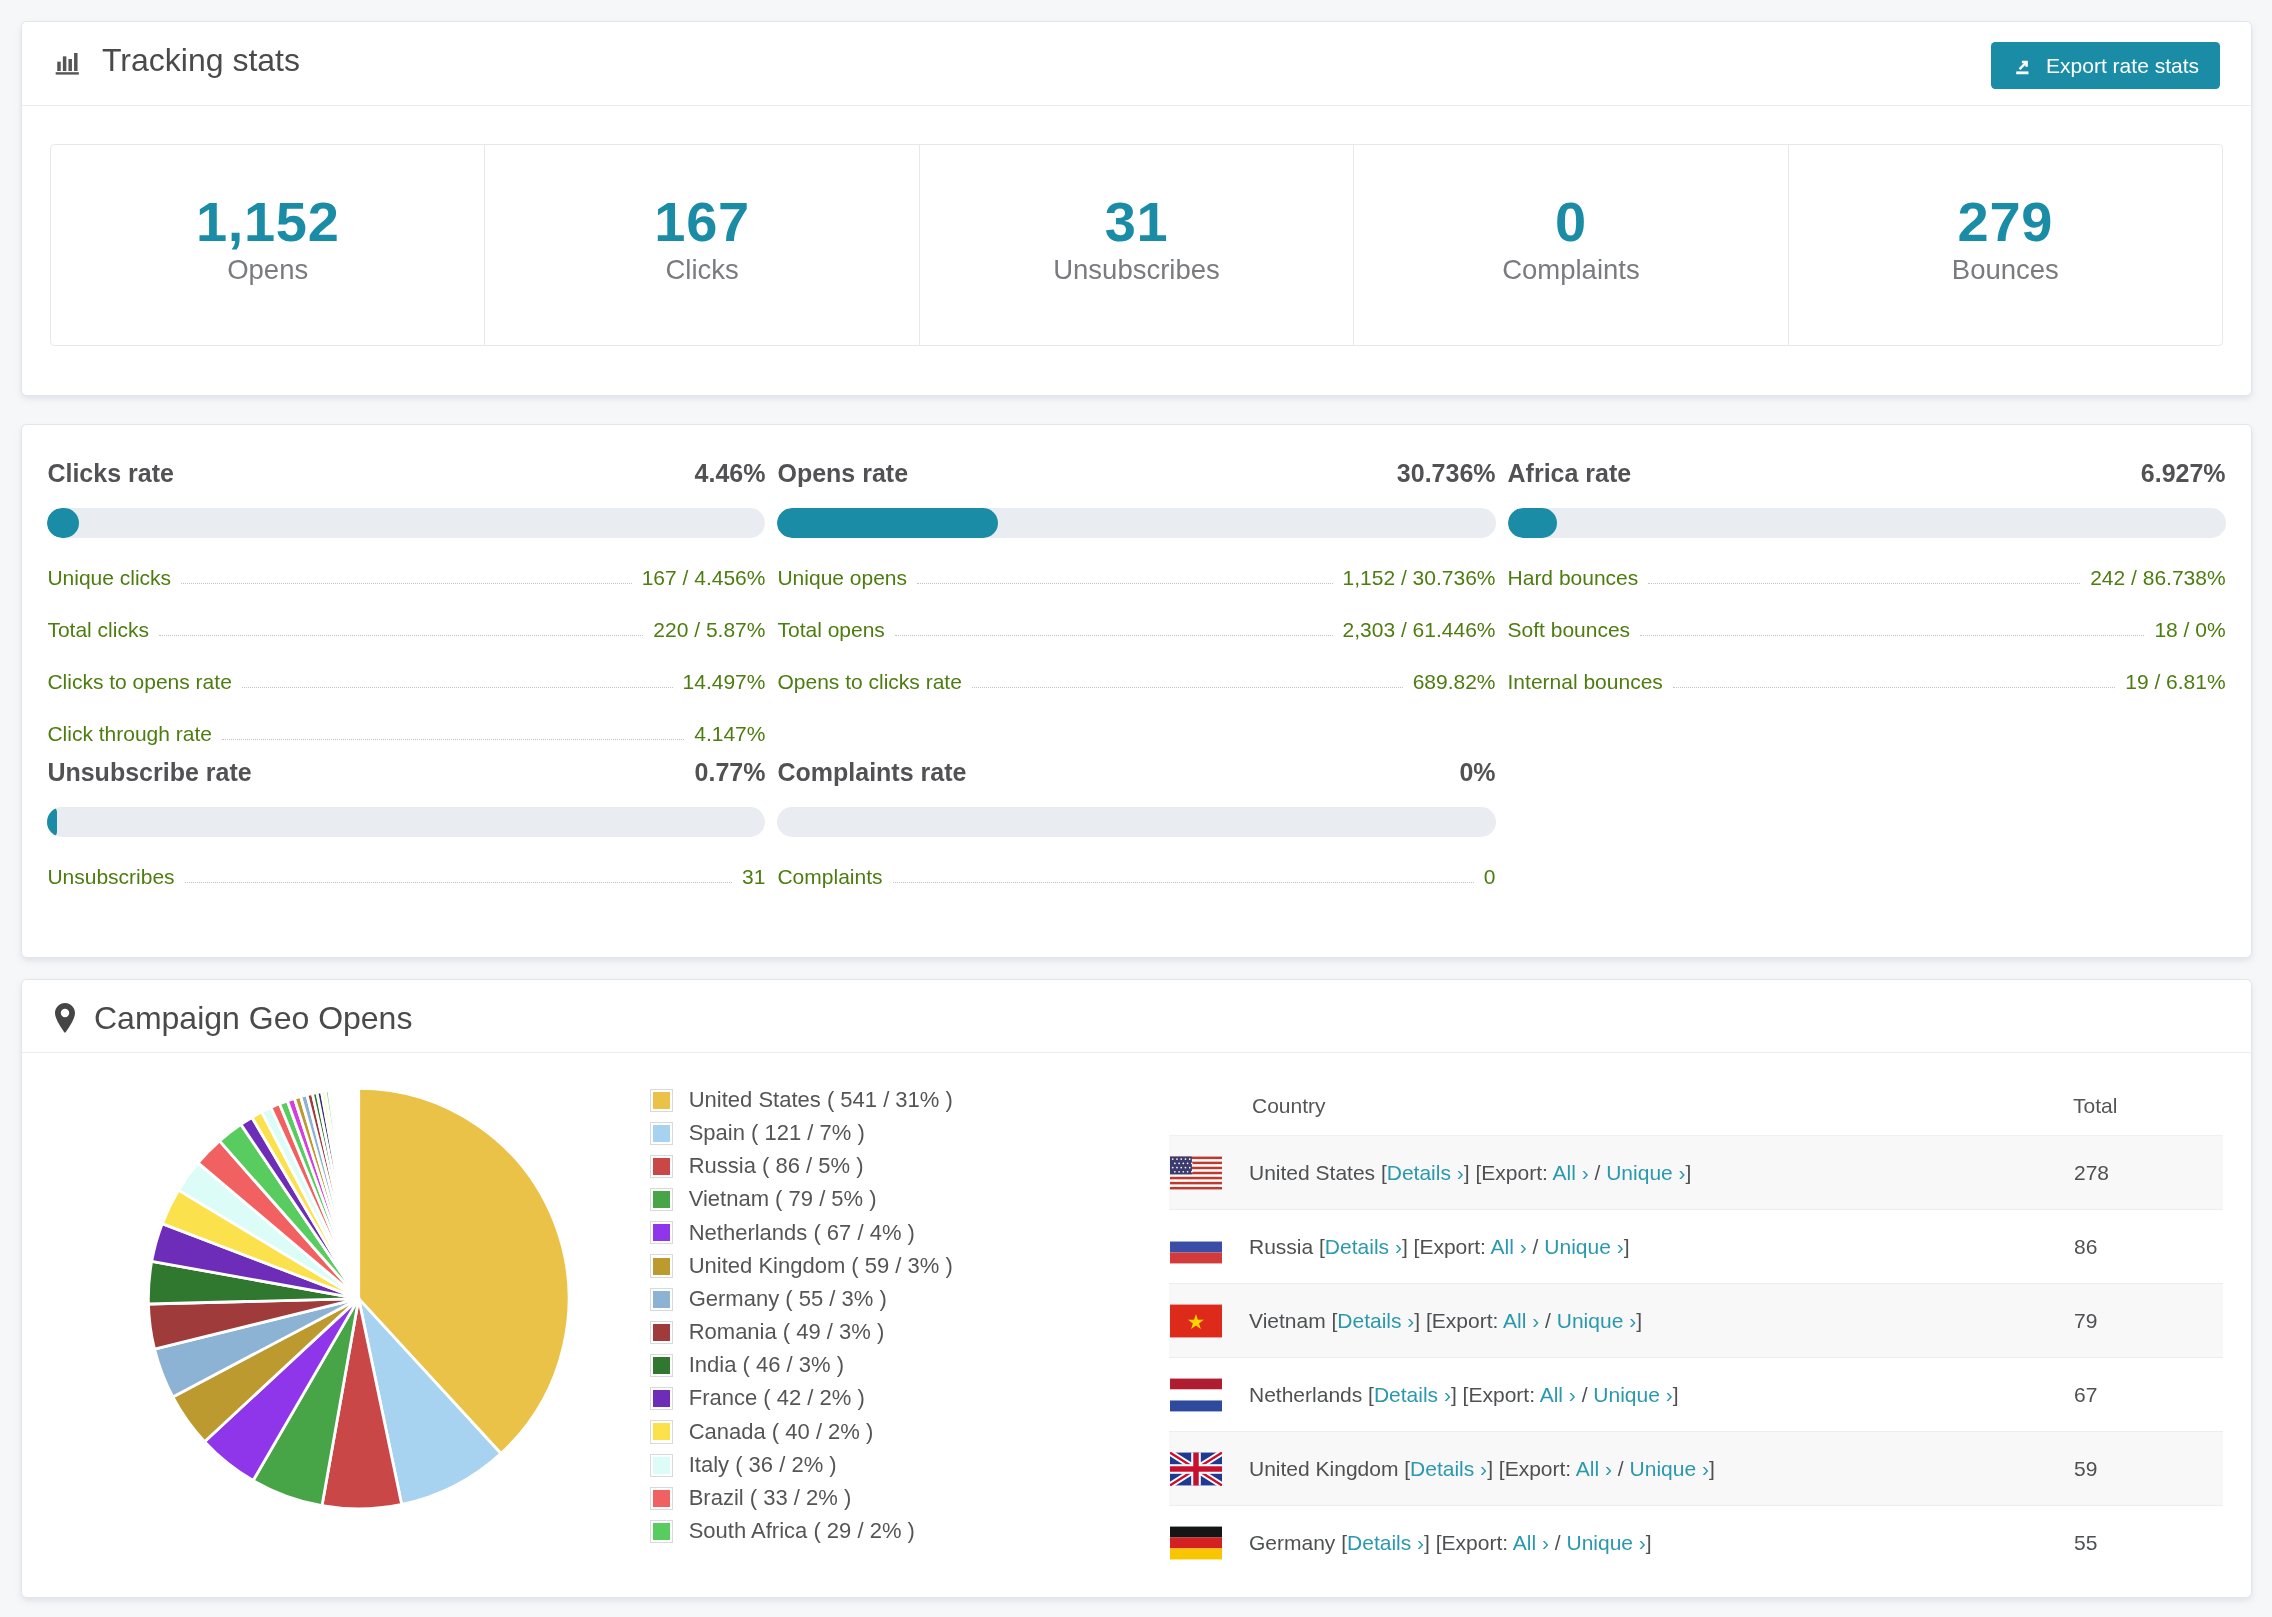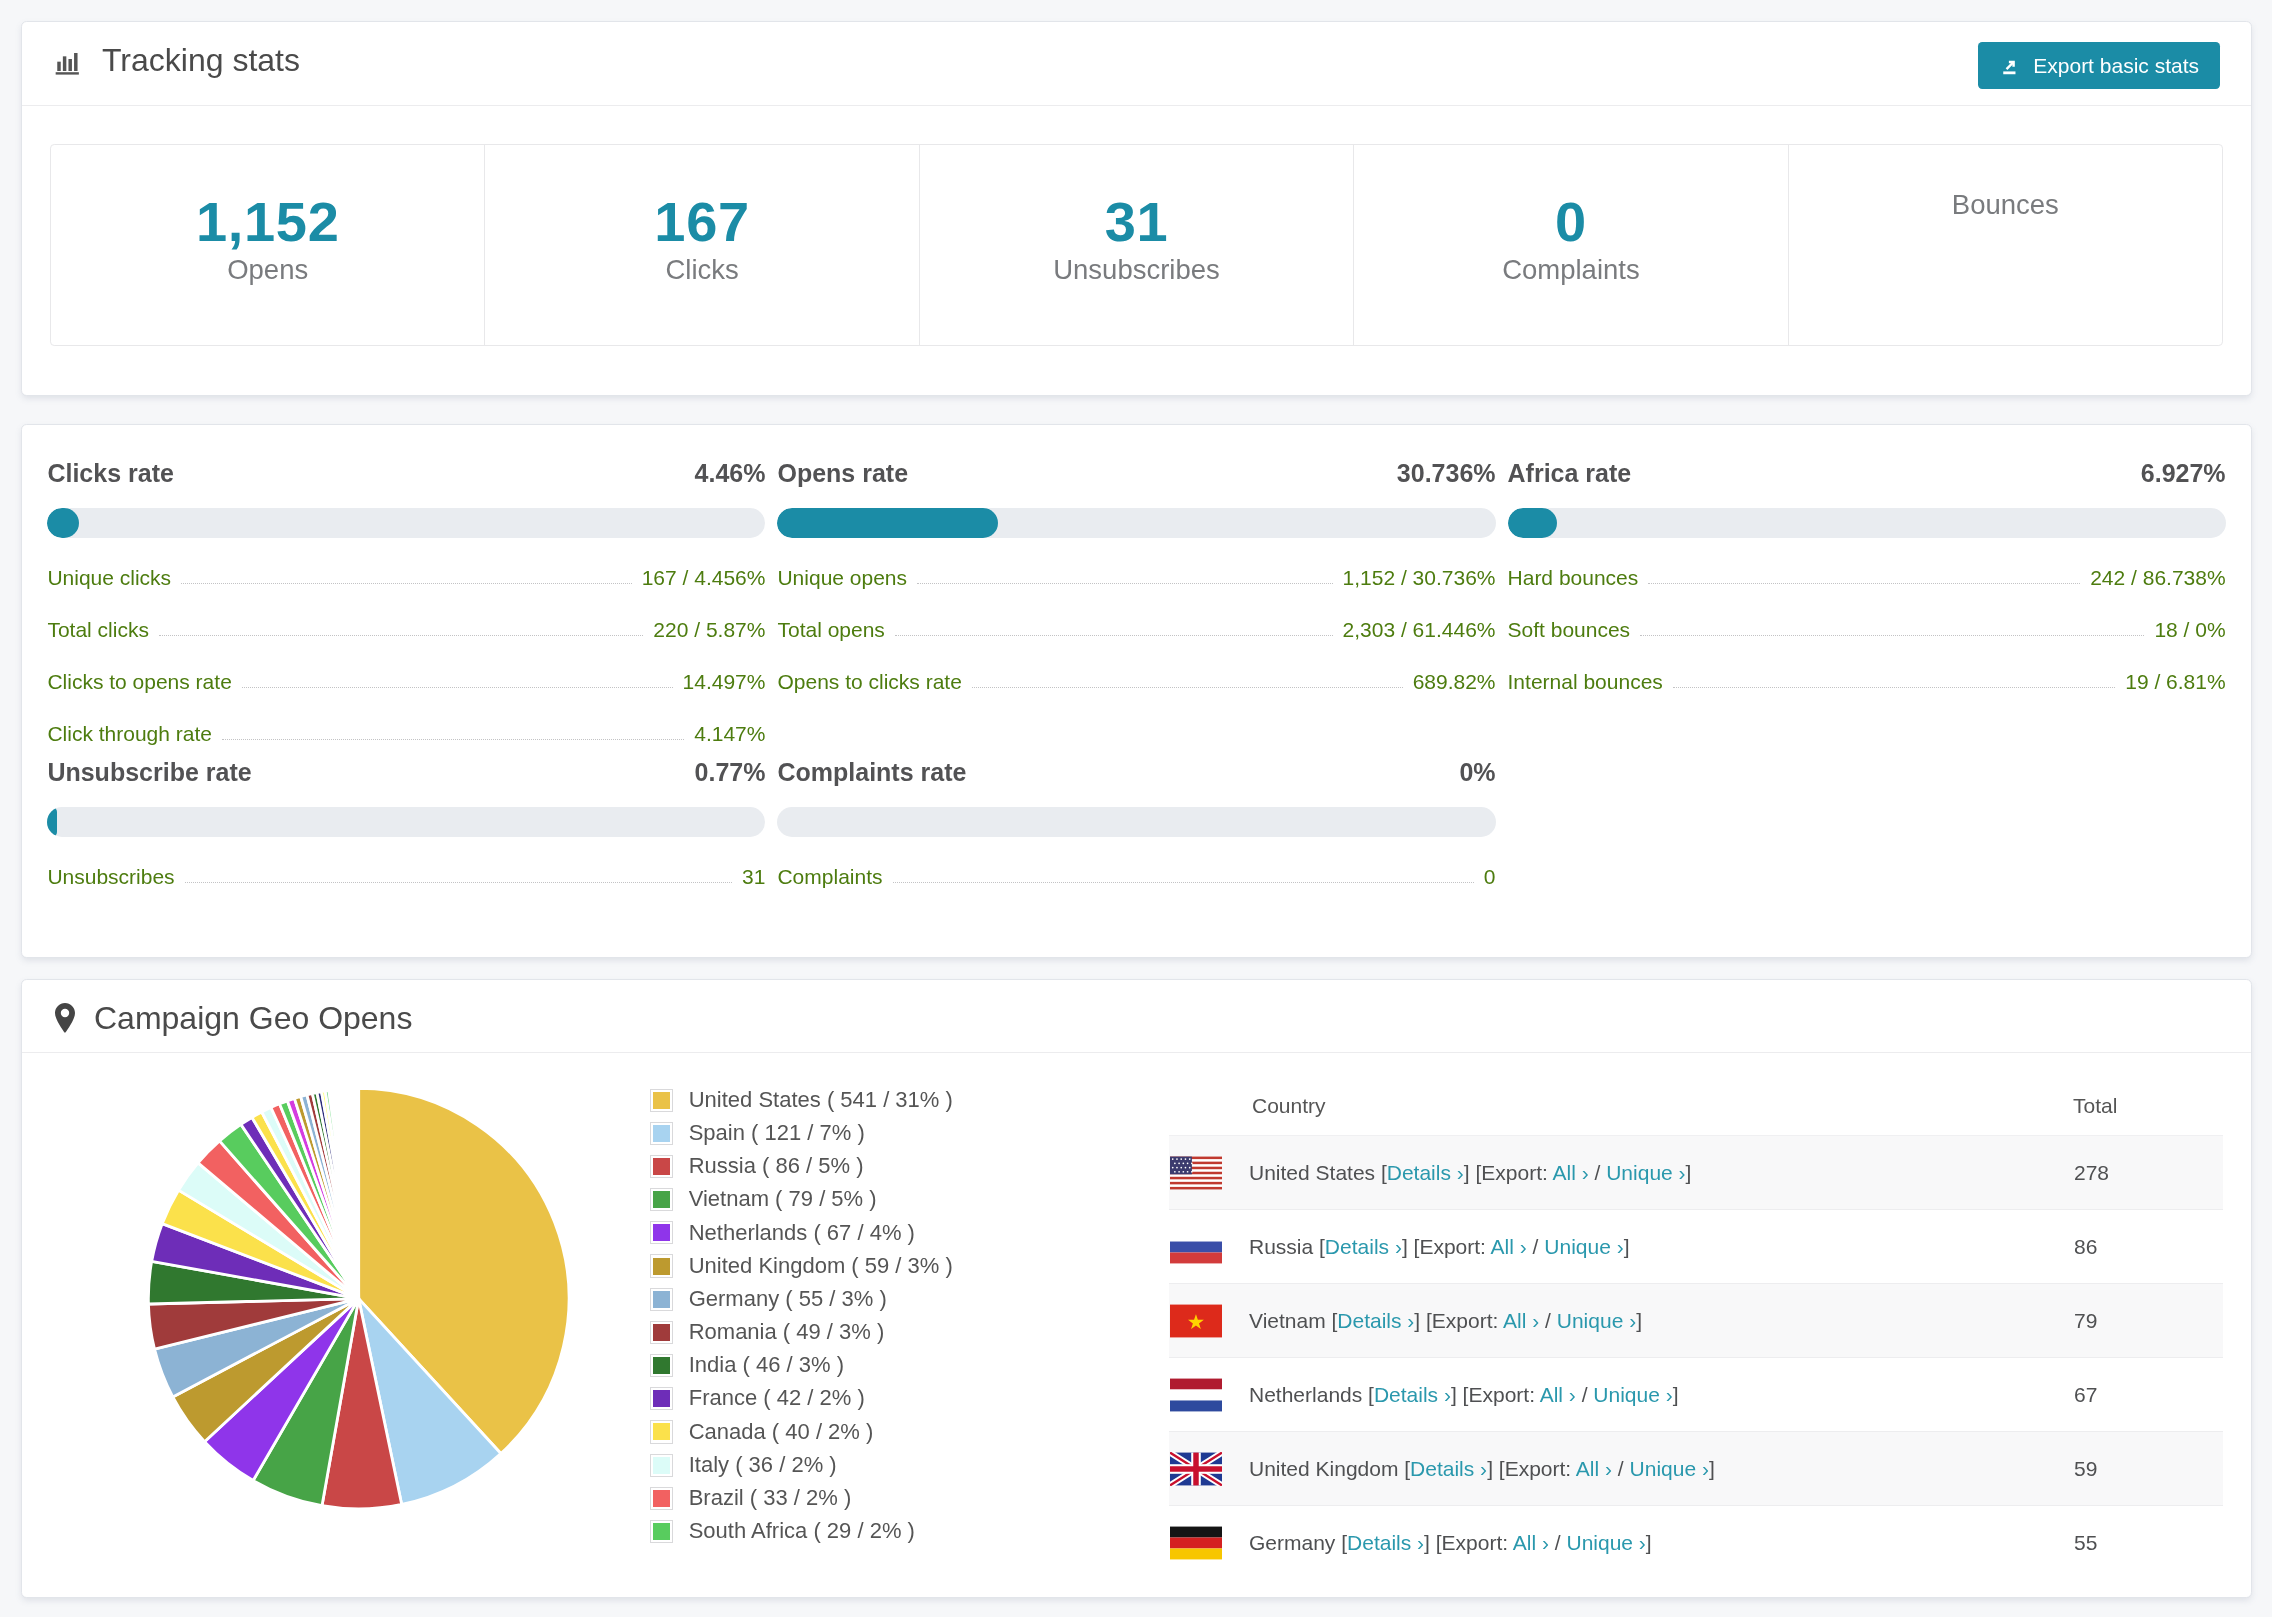--- a/index.html
+++ b/index.html
@@ -85,41 +85,42 @@
       <span>Tracking stats</span>
     </div>
     <button class="btn-export">
       <span style="display:flex">
         <svg width="22.6" height="22.6" viewBox="0 0 24 24">
           <path d="M4.5 18.5h13v3h-13z" fill="#fff"></path>
           <path d="M8 16 L15.5 8.5" stroke="#fff" stroke-width="2.6" fill="none"></path>
           <path d="M10.5 8.5 h5 v5" stroke="#fff" stroke-width="2.6" fill="none"></path>
         </svg>
       </span>
-      <span>Export basic stats</span>
+      <span>Export rate stats</span>
     </button>
   </div>
   <div class="stat-row">
       <div class="stat-box">
         <div class="stat-num">1,152</div>
                  <div class="stat-label">Opens</div>
       </div>
       <div class="stat-box">
         <div class="stat-num">167</div>
                  <div class="stat-label">Clicks</div>
       </div>
       <div class="stat-box">
         <div class="stat-num">31</div>
                  <div class="stat-label">Unsubscribes</div>
       </div>
       <div class="stat-box">
         <div class="stat-num">0</div>
                  <div class="stat-label">Complaints</div>
       </div>
       <div class="stat-box">
+        <div class="stat-num">279</div>
                  <div class="stat-label">Bounces</div>
       </div>
     </div>
 </div>
 
 <div class="card" id="card-rates">
   <div>
       <div class="rate-head">
        <span>Clicks rate</span>
        <span>4.46%</span>

